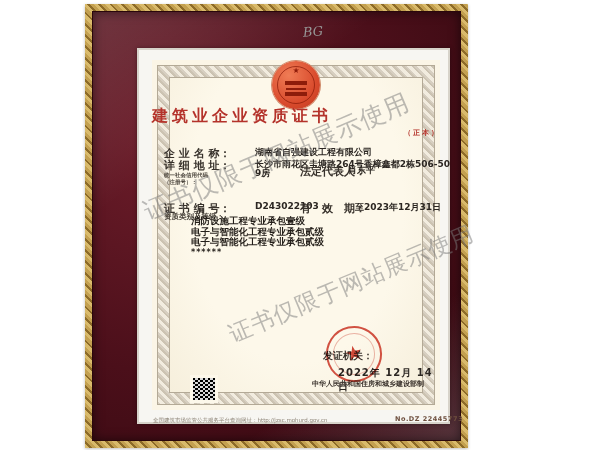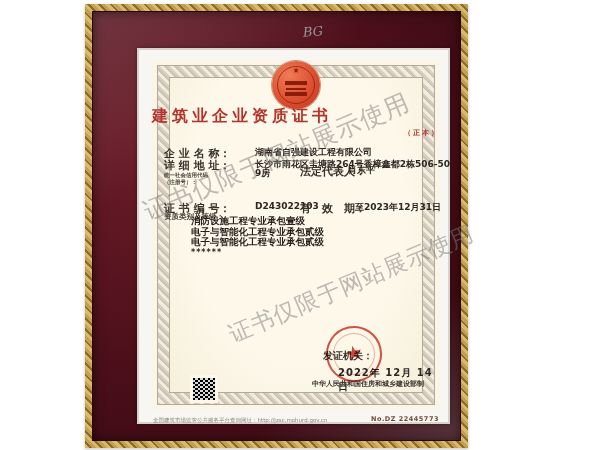--- a/index.html
+++ b/index.html
@@ -218,21 +218,21 @@
           <div class="seal">
             <div class="seal-inner"></div>
             <div class="seal-star">★</div>
           </div>
 
           <div class="qr"></div>
         </div>
       </div>
 
       <div class="footer-url" style="left:14px;top:367px;position:absolute;font-size:5.5px;color:#8f8679;white-space:nowrap;">全国建筑市场监管公共服务平台查询网址：http://jzsc.mohurd.gov.cn</div>
-      <div style="left:232px;top:365px;position:absolute;font-size:6.5px;font-weight:bold;color:#6e4f3e;white-space:nowrap;letter-spacing:.5px;">No.DZ 22445773</div>
+      <div style="left:256px;top:365px;position:absolute;font-size:6.5px;font-weight:bold;color:#6e4f3e;white-space:nowrap;letter-spacing:.5px;">No.DZ 22445773</div>
 
     </div>
   </div>
 </div>
 
 <div class="bg-mark">BG</div>
 
 <div class="watermark wm1">证书仅限于网站展示使用</div>
 <div class="watermark wm2">证书仅限于网站展示使用</div>
 

